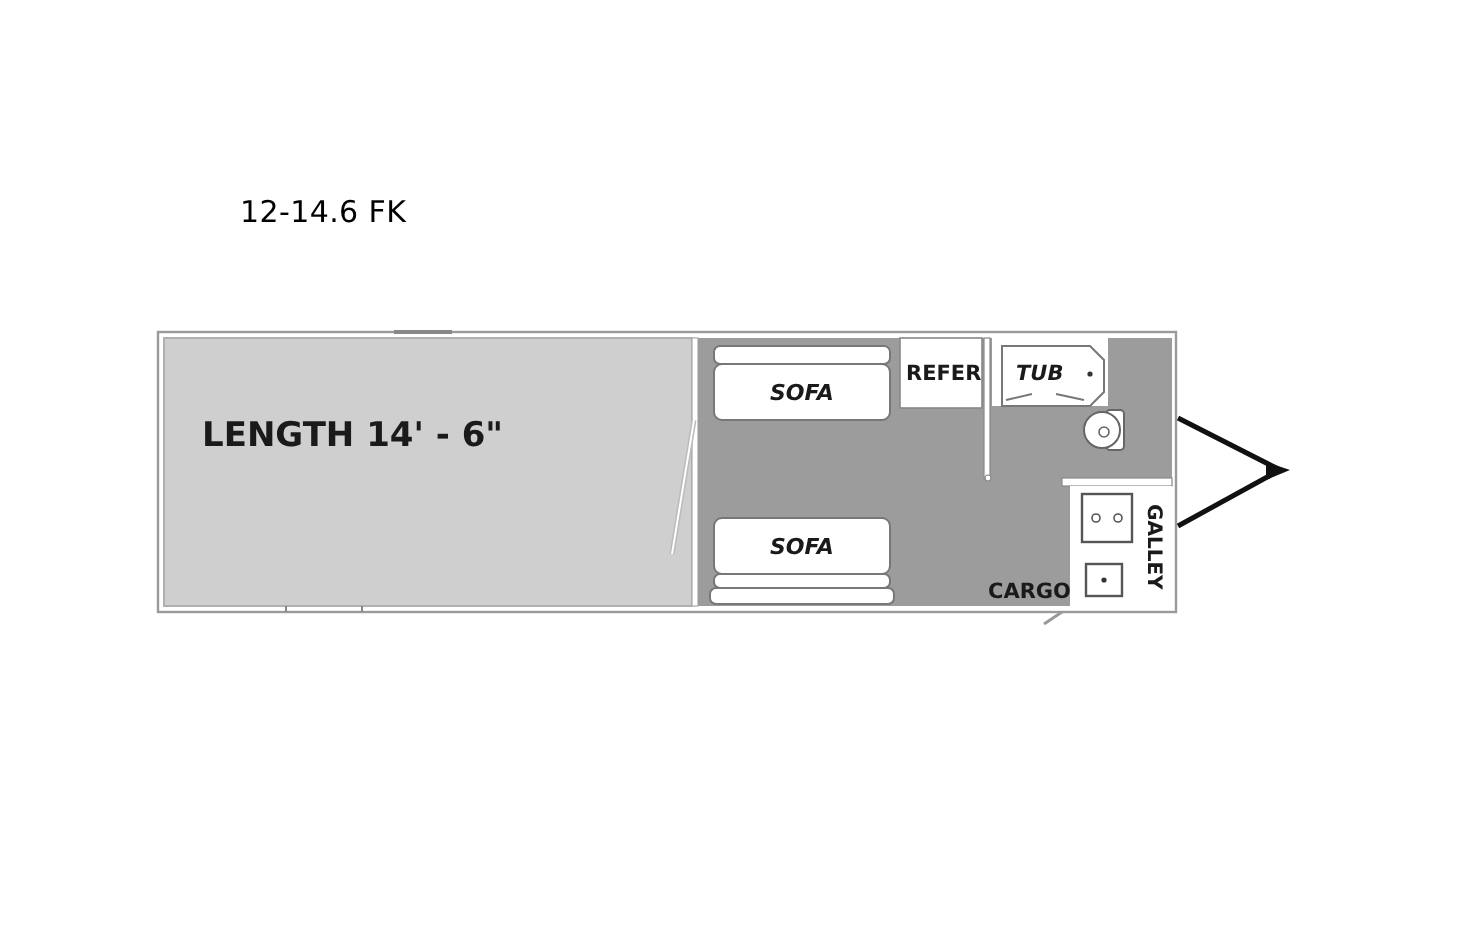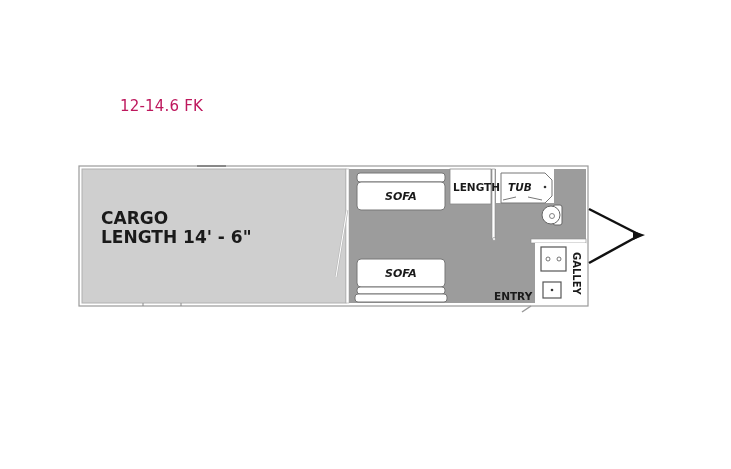--- a/index.html
+++ b/index.html
@@ -1,21 +1,21 @@
 <!DOCTYPE html>
 <html><head>
   <meta charset="utf-8">
   <style>
     html, body { margin: 0; padding: 0; }
     body {
       width: 731px; height: 469px; background: #ffffff; position: relative; overflow: hidden;
       font-family: "Liberation Sans", "DejaVu Sans", sans-serif;
     }
     .model-title {
-      position: absolute; left: 120px; top: 97px; font-size: 15px; color: #be185d;
+      position: absolute; left: 120px; top: 97px; font-size: 15px; color: #000000;
       font-family: "DejaVu Sans", sans-serif; letter-spacing: 0.2px;
     }
     .plan { position: absolute; left: 0; top: 0; width: 731px; height: 469px; }
     .lbl {
       position: absolute; font-weight: bold; color: #1a1a1a;
       font-family: "DejaVu Sans", sans-serif; white-space: nowrap;
     }
     .cargo-label { left: 101px; top: 209px; font-size: 17px; line-height: 19px; font-weight: bold; }
     .sofa-lbl { font-size: 11px; font-style: italic; }
     .small-lbl { font-size: 10.5px; }
@@ -85,22 +85,21 @@
   <line x1="522" y1="312" x2="531" y2="306" stroke="#999" stroke-width="1.5"></line>
 
   <g>
     <line x1="589" y1="209" x2="640" y2="235" stroke="#111" stroke-width="2.5"></line>
     <line x1="589" y1="263" x2="640" y2="235" stroke="#111" stroke-width="2.5"></line>
     <polygon points="633,231 645,235 633,240" fill="#111"></polygon>
   </g>
 </svg>
 
 <div class="lbl cargo-label">
-  <div>CARGO</div>
   <div>LENGTH  14' - 6"</div>
 </div>
 
 <div class="lbl sofa-lbl" style="left:385px; top:190px;">SOFA</div>
 <div class="lbl sofa-lbl" style="left:385px; top:267px;">SOFA</div>
-<div class="lbl small-lbl" style="left:453px; top:181px;">LENGTH</div>
+<div class="lbl small-lbl" style="left:453px; top:181px;">REFER</div>
 <div class="lbl small-lbl" style="left:508px; top:181px;font-style:italic;">TUB</div>
-<div class="lbl small-lbl" style="left:494px; top:290px;">ENTRY</div>
+<div class="lbl small-lbl" style="left:494px; top:290px;">CARGO</div>
 <div class="lbl galley-lbl" style="left:582px; top:252px;">GALLEY</div>
 
 </body></html>

